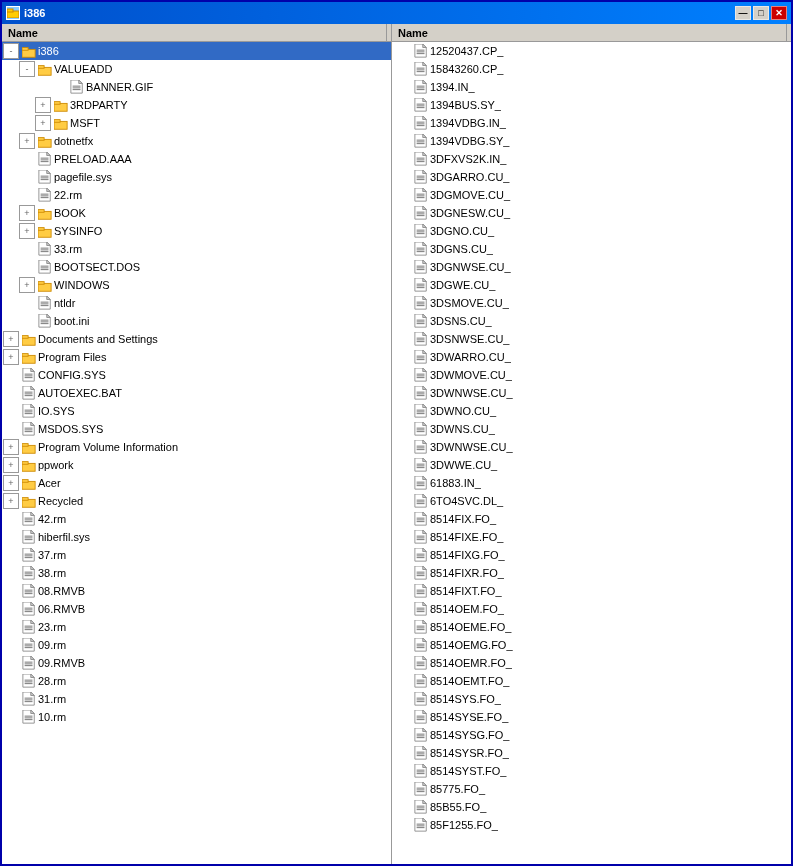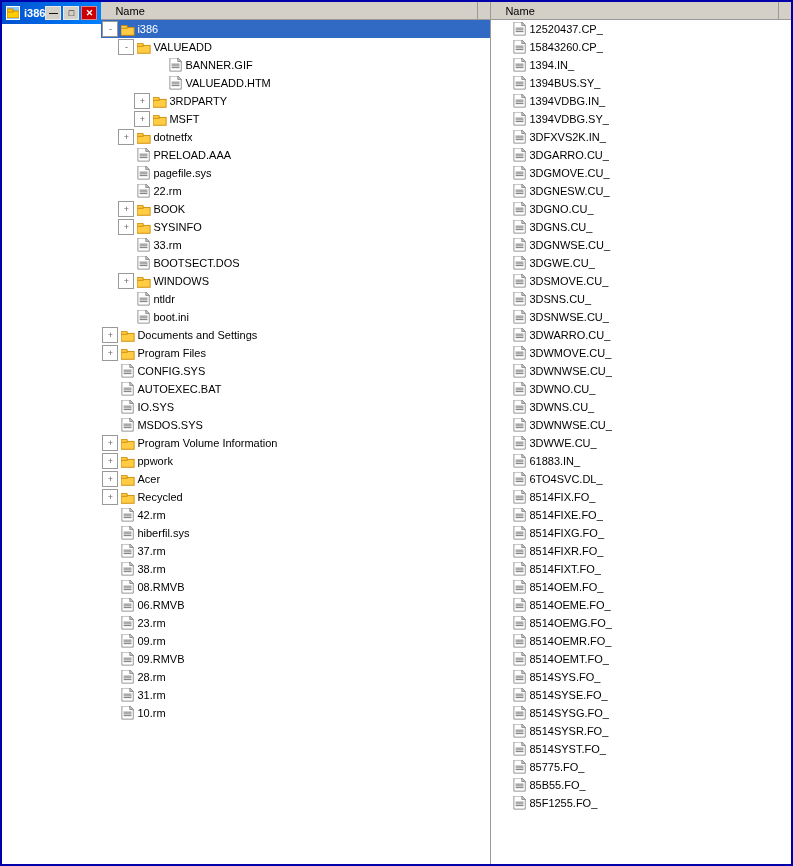--- a/index.html
+++ b/index.html
@@ -11,21 +11,21 @@
       height: 866px;
       overflow: hidden;
     }
 
     
     .window {
       width: 793px;
       height: 866px;
       border: 2px solid #0000aa;
       display: flex;
-      flex-direction: row;
+      flex-direction: column;
       background: #ffffff;
     }
 
     .title-bar {
       background: linear-gradient(to right, #0050cc, #0080ff);
       height: 22px;
       display: flex;
       align-items: center;
       justify-content: space-between;
       padding: 0 4px;
@@ -105,23 +105,23 @@
     }
 
     
     .column-header {
       height: 18px;
       background: #d4d0c8;
       border-bottom: 1px solid #999;
       display: flex;
       align-items: flex-start;
       flex-shrink: 0;
-      padding: 0 12px;
+      padding: 0 4px;
       font-size: 11px;
-      font-weight: normal;
+      font-weight: bold;
     }
 
     .col-name {
       flex: 1;
       border-right: 1px solid #999;
       height: 100%;
       display: flex;
       align-items: center;
       padding-left: 2px;
     }
@@ -278,32 +278,20 @@
             <span class="file-icon"><svg width="14" height="16" viewBox="0 0 14 16">
     <polygon points="0,0 9,0 13,4 13,15 0,15" fill="white" stroke="#888" stroke-width="1"></polygon>
     <polygon points="9,0 9,4 13,4" fill="#ccc" stroke="#888" stroke-width="1"></polygon>
     <line x1="2" y1="7" x2="11" y2="7" stroke="#666" stroke-width="1"></line>
     <line x1="2" y1="9" x2="11" y2="9" stroke="#666" stroke-width="1"></line>
     <line x1="2" y1="11" x2="11" y2="11" stroke="#666" stroke-width="1"></line>
   </svg></span>
             <span class="item-label">BANNER.GIF</span>
           </div>
           <div class="tree-item">
-            <span class="indent" style="width: 48px;"></span>
-            <span class="expander empty"></span>
-            <span class="file-icon"><svg width="14" height="16" viewBox="0 0 14 16">
-    <polygon points="0,0 9,0 13,4 13,15 0,15" fill="white" stroke="#888" stroke-width="1"></polygon>
-    <polygon points="9,0 9,4 13,4" fill="#ccc" stroke="#888" stroke-width="1"></polygon>
-    <line x1="2" y1="7" x2="11" y2="7" stroke="#666" stroke-width="1"></line>
-    <line x1="2" y1="9" x2="11" y2="9" stroke="#666" stroke-width="1"></line>
-    <line x1="2" y1="11" x2="11" y2="11" stroke="#666" stroke-width="1"></line>
-  </svg></span>
-            <span class="item-label">VALUEADD.HTM</span>
-          </div>
-          <div class="tree-item">
             <span class="indent" style="width: 32px;"></span>
             <span class="expander">+</span>
             <span class="folder-icon"><svg width="16" height="14" viewBox="0 0 16 14">
     <rect x="0" y="4" width="15" height="9" fill="#ffcc44" stroke="#cc8800" stroke-width="1"></rect>
     <rect x="0" y="2" width="7" height="3" fill="#ffcc44" stroke="#cc8800" stroke-width="1"></rect>
   </svg></span>
             <span class="item-label">3RDPARTY</span>
           </div>
           <div class="tree-item">
             <span class="indent" style="width: 32px;"></span>

